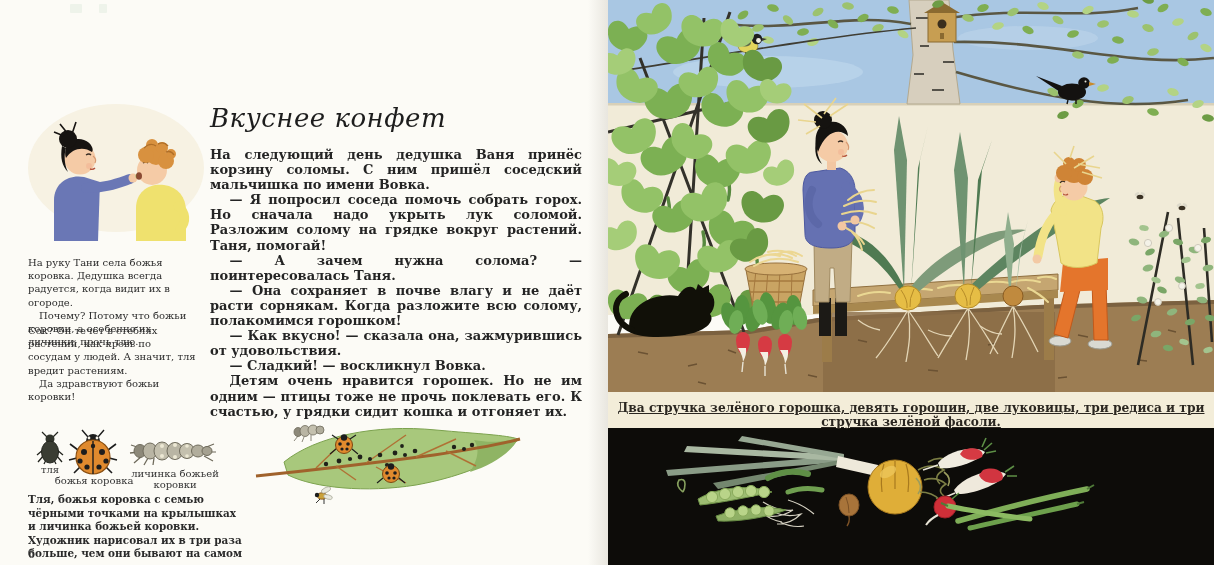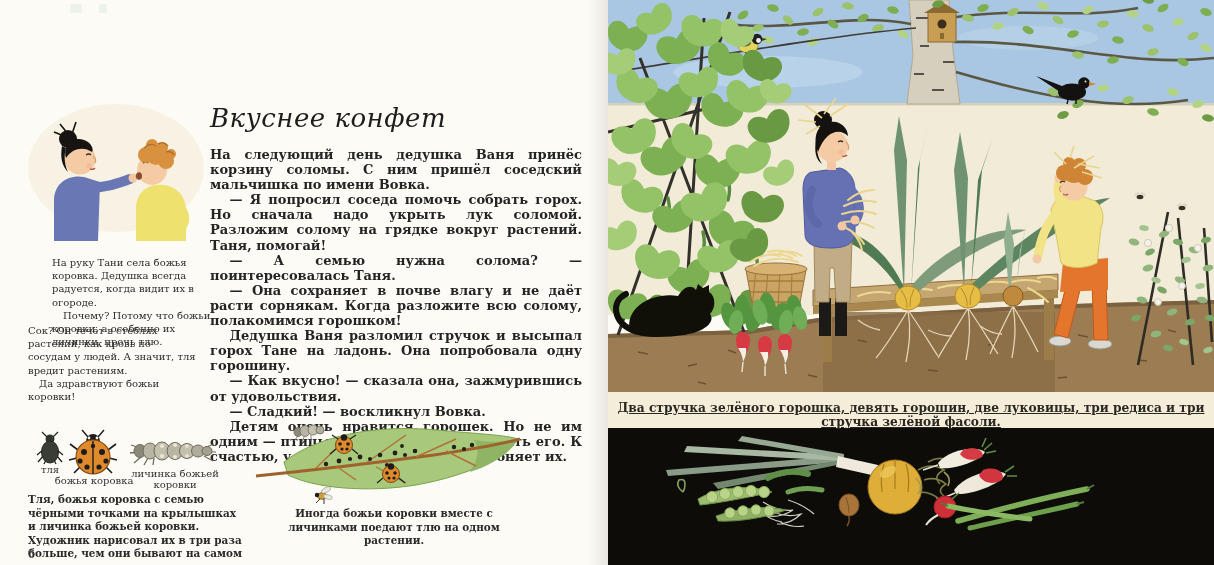--- a/index.html
+++ b/index.html
@@ -69,29 +69,28 @@
           </g>
           <path d="M118,62 q6,-6 12,-2 M132,58 q6,-3 10,2 M140,66 q5,-2 8,3" stroke="#b06f28" stroke-width="1.4" fill="none"></path>
         </g>
       </svg>
     </div>
 
     <div class="abs title" style="left:210px;top:99px;">Вкуснее конфет</div>
     <div class="abs body-text" style="left:210px;top:143px;">
       <p class="first">На следующий день дедушка Ваня принёс корзину соломы. С ним пришёл соседский мальчишка по имени Вовка.</p>
       <p>— Я попросил соседа помочь собрать горох. Но сначала надо укрыть лук соломой. Разложим солому на грядке вокруг растений. Таня, помогай!</p>
-      <p>— А семью нужна солома? — поинтересовалась Таня.</p>
+      <p>— А зачем нужна солома? — поинтересовалась Таня.</p>
       <p>— Она сохраняет в почве влагу и не даёт расти сорнякам. Когда разложите всю солому, полакомимся горошком!</p>
-      <p>Дедушка Ваня разломил стручок и высыпал горох Тане на ладонь. Она попробовала одну горошину.</p>
       <p>— Как вкусно! — сказала она, зажмурившись от удовольствия.</p>
       <p>— Сладкий! — воскликнул Вовка.</p>
       <p>Детям очень нравится горошек. Но не им одним — птицы тоже не прочь поклевать его. К счастью, у грядки сидит кошка и отгоняет их.</p>
     </div>
 
-    <div class="abs note" style="left:28px;top:252px;margin-left:24px;">
+    <div class="abs note" style="left:28px;top:252px;">
       <p>На руку Тани села божья коровка. Дедушка всегда радуется, когда видит их в огороде.</p>
       <p>Почему? Потому что божьи коровки, а особенно их личинки, прочь тлю.</p>
     </div>
     <div class="abs note" style="left:28px;top:320px;">
       <p>Сок? Он течёт в стеблях растений, как кровь по сосудам у людей. А значит, тля вредит растениям.</p>
       <p>Да здравствуют божьи коровки!</p>
     </div>
 
     <div class="abs" style="left:36px;top:427px;">
       <svg width="28" height="34" viewBox="0 0 28 34">
@@ -205,21 +204,20 @@
         </g>
         <g>
           <ellipse cx="68" cy="78" rx="4.5" ry="3.2" fill="#caa23a" stroke="#7e4810" stroke-width=".8"></ellipse>
           <circle cx="63" cy="77" r="2.2" fill="#1d1d1d"></circle>
           <ellipse cx="72" cy="72" rx="5" ry="2.4" fill="#e9e9df" stroke="#9a9a88" stroke-width=".6" transform="rotate(-25 72 72)"></ellipse>
           <ellipse cx="74" cy="79" rx="4.5" ry="2.2" fill="#e9e9df" stroke="#9a9a88" stroke-width=".6" transform="rotate(15 74 79)"></ellipse>
           <path d="M66,81 L62,85 M70,81 L70,86" stroke="#1d1d1d" stroke-width=".9"></path>
         </g>
       </svg>
     </div>
-    <div class="abs cap leafcap" style="left:276px;top:503px;width:236px;">Иногда божьи коровки вместе с личинками поедают тлю на одном растении.</div>
 
     <div class="abs cap" style="left:28px;top:489px;width:218px;font-weight:bold;">Тля, божья коровка с семью чёрными точками на крылышках и личинка божьей коровки. Художник нарисовал их в три раза больше, чем они бывают на самом деле.</div>
     <span class="abs pagenum" style="left:28px;top:544px;">6</span>
   </div>
 
   <div class="abs gutter"></div>
 
   <div class="abs" style="left:608px;top:0;width:606px;height:565px;">
     <svg width="606" height="565" viewBox="0 0 606 565">
       <defs>

